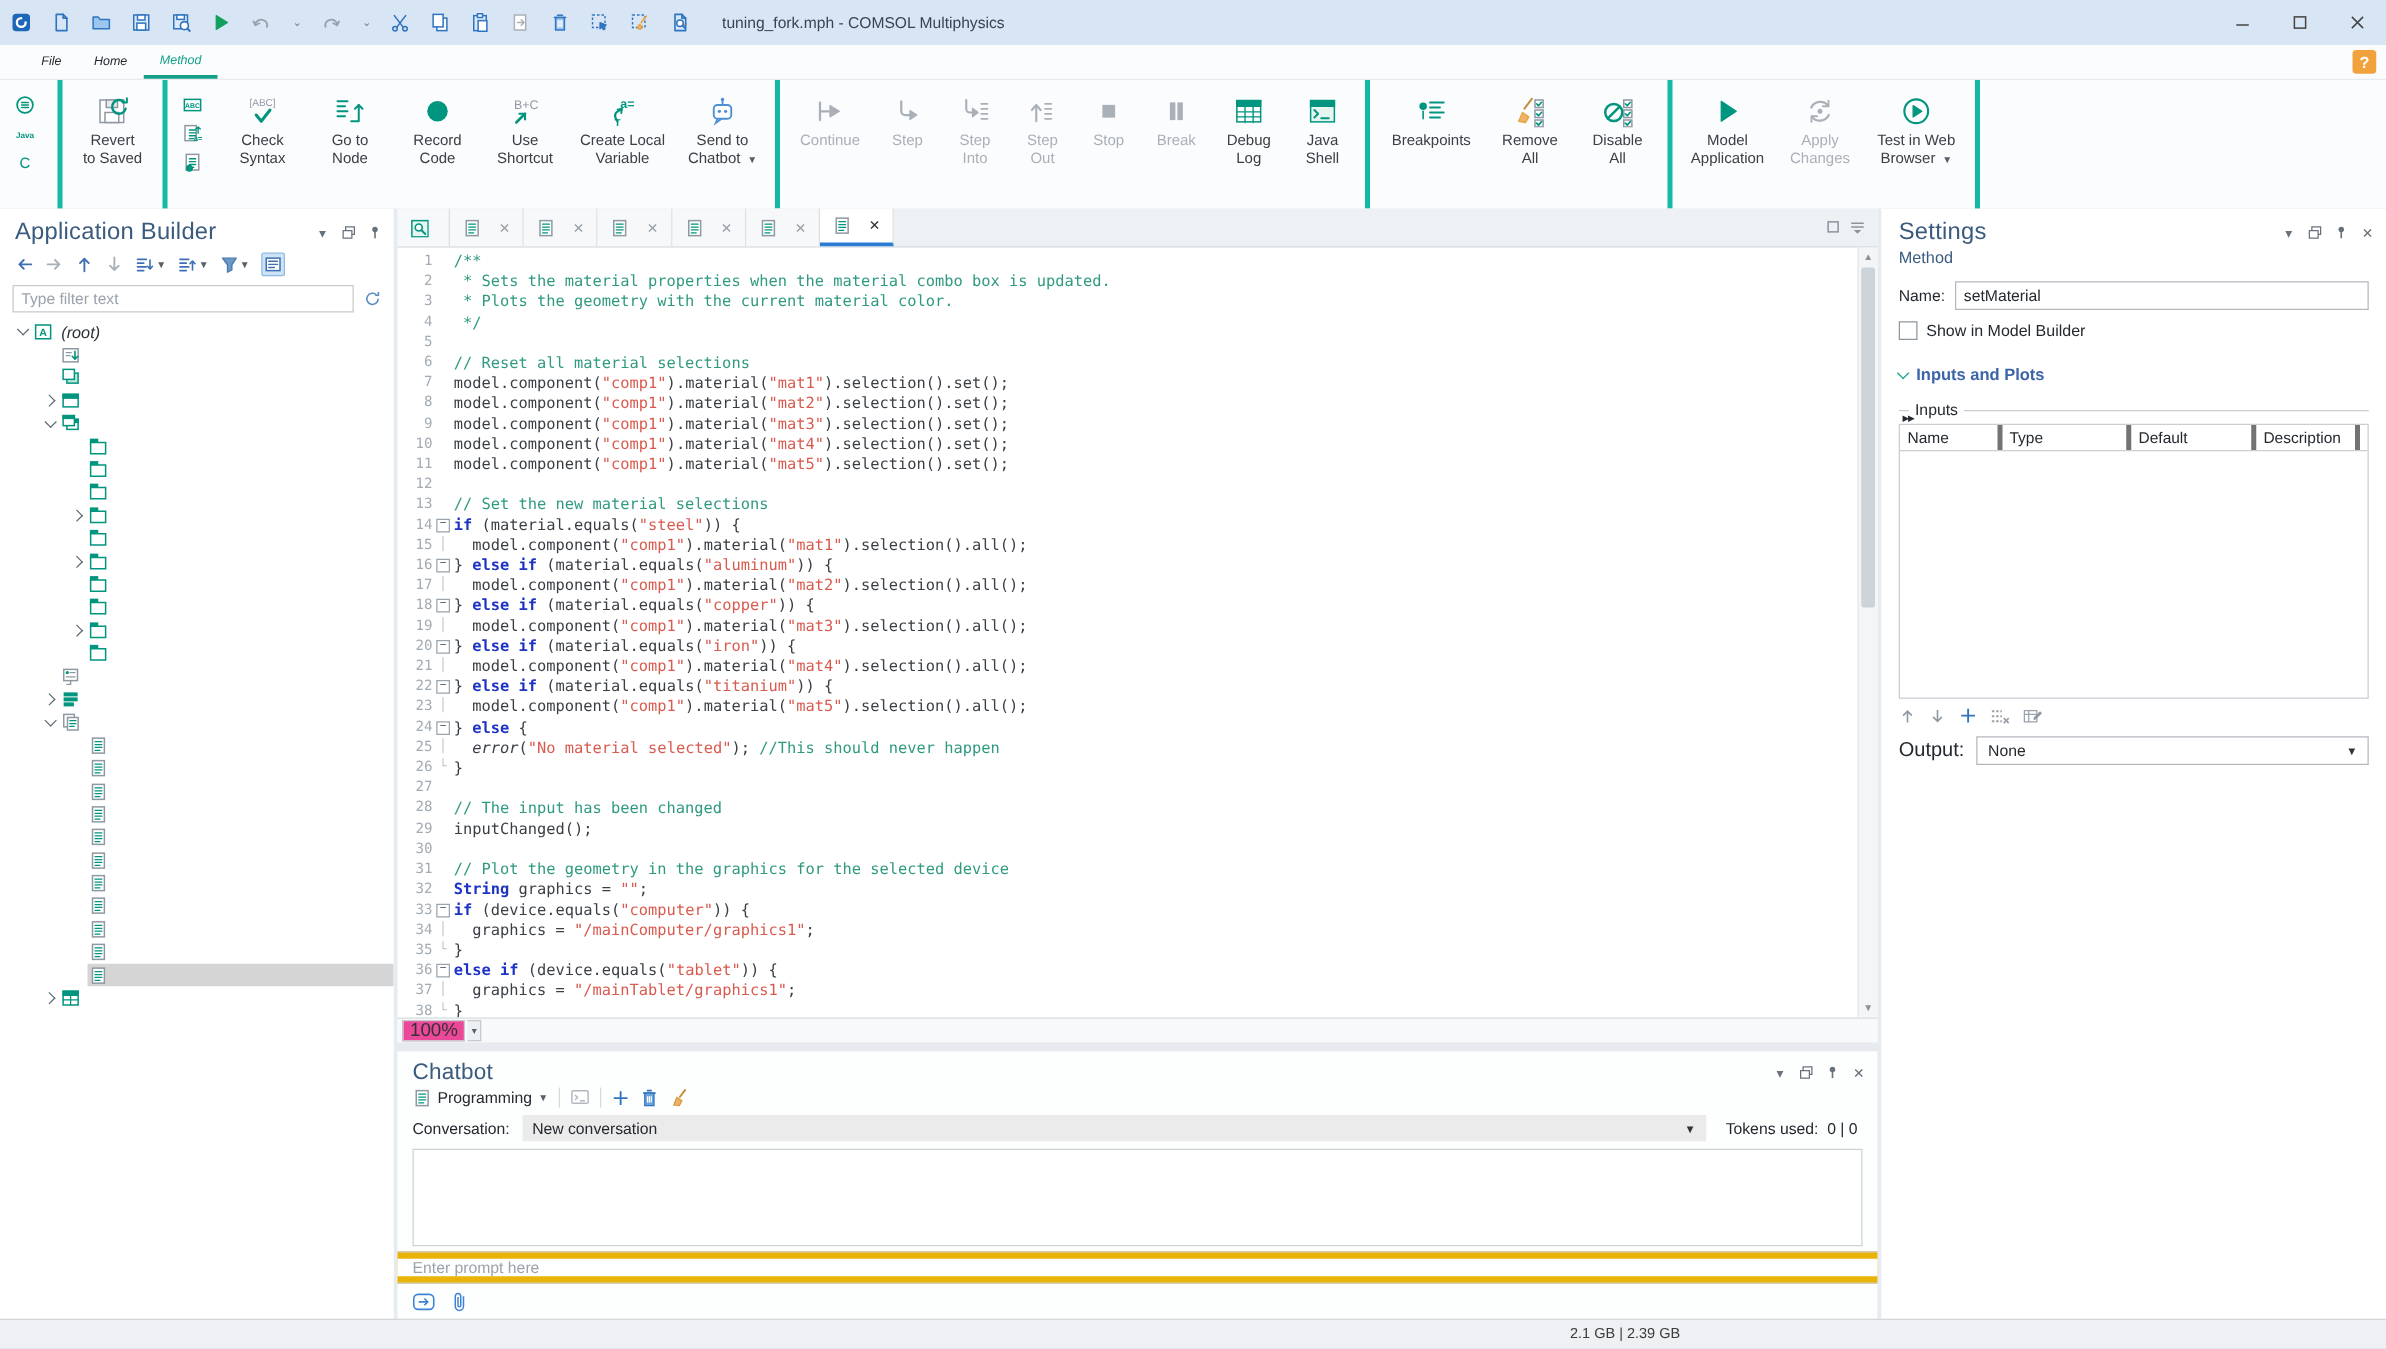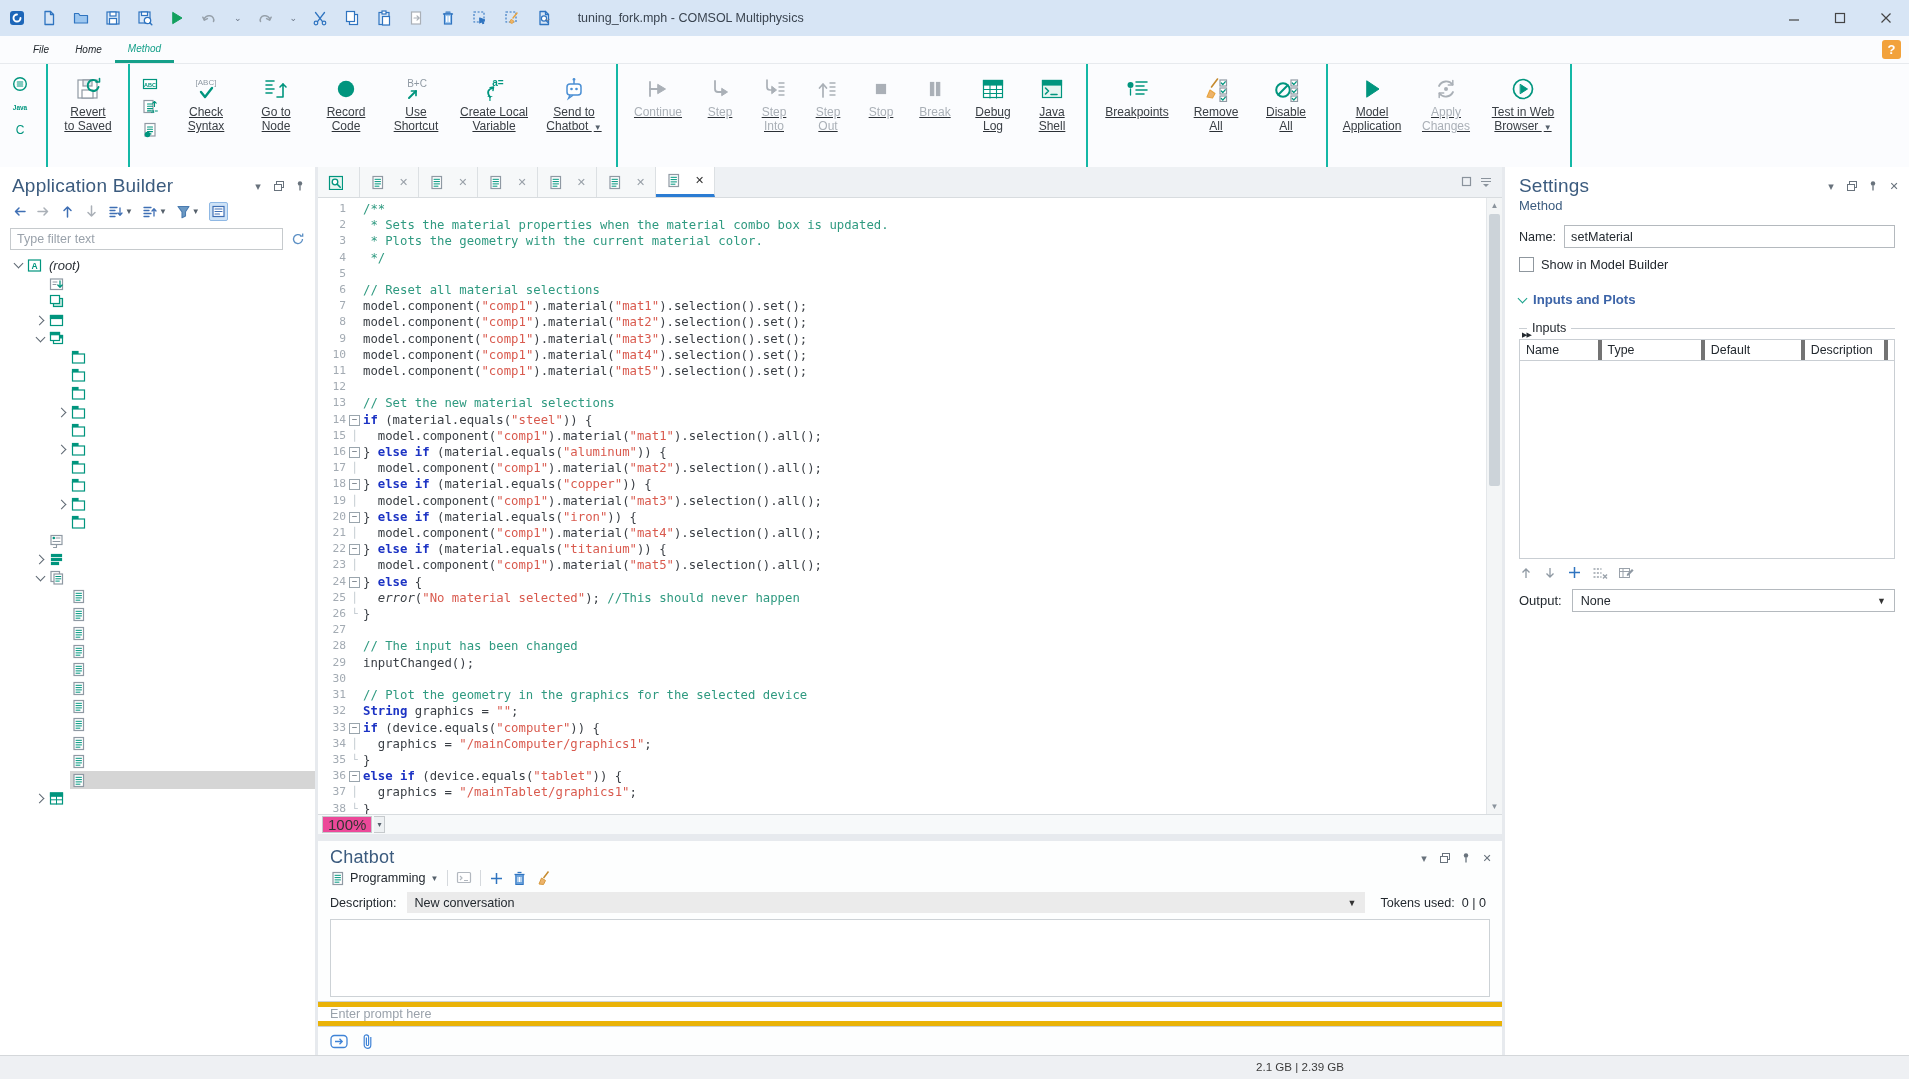--- a/index.html
+++ b/index.html
@@ -15,21 +15,21 @@
   .tb-controls{margin-left:auto;display:flex;height:36px;}
   .winbtn{width:46px;height:36px;display:flex;align-items:center;justify-content:center;color:#444;}
   
   .menubar{height:27px;background:#fbfcfe;display:flex;align-items:stretch;padding-left:20px;border-bottom:1px solid #e7eaee;}
   .menutab{display:flex;align-items:center;padding:0 13px;font-size:10px;color:#23292f;font-style:italic;}
   .menutab.active{color:#15a08a;border-bottom:3px solid #15a08a;padding-bottom:0;}
   .helpbtn{margin-left:auto;margin-right:8px;align-self:center;width:19px;height:19px;border-radius:3px;
            background:#f2a23c;color:#fff;font-weight:bold;font-size:13px;display:flex;align-items:center;justify-content:center;}
   
   .ribbon{height:103px;background:#fbfcfe;border-bottom:1px solid #d9dde2;display:flex;align-items:stretch;}
-  .rgroup{display:flex;flex-direction:row;border-right:2px solid #14b8a6;padding:4px 6px 0 6px;text-decoration:underline;}
+  .rgroup{display:flex;flex-direction:row;border-right:4px solid #14b8a6;padding:4px 6px 0 6px;}
   .rgroup-content{flex:1;display:flex;align-items:flex-start;gap:2px;}
   .rgroup-label{height:18px;text-align:center;font-size:11px;color:#6b7480;line-height:16px;}
   .rstack{display:flex;flex-direction:column;justify-content:center;height:78px;}
   .ritem{display:flex;align-items:center;gap:6px;height:23px;padding:0 6px;font-size:12.6px;color:#3b4046;white-space:nowrap;}
   .rbtn{width:68px;min-height:78px;display:flex;flex-direction:column;align-items:center;padding-top:5px;border-radius:3px;}
   .rbtn .rbtn-icon{height:32px;display:flex;align-items:center;justify-content:center;}
   .rbtn .rbtn-label{font-size:12px;line-height:14px;text-align:center;color:#3b4046;white-space:nowrap;}
   .rbtn.disabled .rbtn-label{color:#aab0b7;}
   .rbtn .dd{font-size:8px;color:#55606b;margin-left:2px;}
   
@@ -115,21 +115,21 @@
   .sp-section .chev i{display:block;width:6px;height:6px;border-right:1.6px solid #15a08a;border-bottom:1.6px solid #15a08a;transform:rotate(45deg);margin-top:-3px;}
   .sp-legend{display:flex;align-items:center;margin-top:14px;font-size:12.6px;color:#23292f;}
   .sp-legend .l1{width:8px;height:1px;background:#c9ced3;margin-right:5px;}
   .sp-legend .l2{flex:1;height:1px;background:#c9ced3;margin-left:5px;}
   .sp-table{margin-top:4px;border:1px solid #c9ced3;height:218px;position:relative;background:#fff;}
   .sp-thead{display:flex;border-bottom:1px solid #c9ced3;height:20px;align-items:center;}
   .sp-th{font-size:12.4px;color:#23292f;padding-left:6px;border-right:4px solid #737373;height:100%;display:flex;align-items:center;overflow:hidden;white-space:nowrap;}
   .sp-corner{position:absolute;top:-9px;left:2px;font-size:7px;color:#23292f;letter-spacing:-1px;}
   .sp-tools{display:flex;align-items:center;gap:10px;margin-top:6px;}
   .sp-output{display:flex;align-items:center;gap:10px;margin-top:9px;}
-  .sp-output label{font-size:13px;color:#23292f;}
+  .sp-output label{font-size:16px;color:#23292f;}
   .sp-select{flex:1;height:21px;border:1px solid #b4b9be;background:#fff;display:flex;align-items:center;padding:0 8px;font-size:12.6px;color:#23292f;}
   .sp-select .dd{margin-left:auto;font-size:9px;color:#333;}
   
   .statusbar{position:absolute;left:0;right:0;bottom:0;height:23px;background:#eef0f3;border-top:1px solid #d4d7da;}
   .mem{position:absolute;left:1256px;top:4px;font-size:11.6px;color:#3c3c3c;}
   .ic{display:inline-flex;align-items:center;justify-content:center;}
 </style>
 </head>
 <body>
 
@@ -1343,21 +1343,21 @@
               </svg>
             </span>
           <span class="ic">
               <svg width="16" height="16">
                 <path d="M13.5 1.5L8.5 8" stroke="#c58a2e" stroke-width="1.5"></path>
                 <path d="M4 14l2.5-6 4 2.5-2 4z" fill="#edb36a" stroke="#d79a3f"></path>
               </svg>
             </span>
         </div>
         <div class="cb-row">
-          <span class="cb-label">Description:</span>
+          <span class="cb-label">Conversation:</span>
           <div class="cb-combo">
             <span>New conversation</span>
             <span class="dd">▼</span>
           </div>
           <span class="cb-tokens">
             <span>Tokens used:</span>&nbsp;&nbsp;<span>0 | 0</span>
           </span>
         </div>
         <div class="cb-msgs"></div>
         <div class="cb-prompt">

